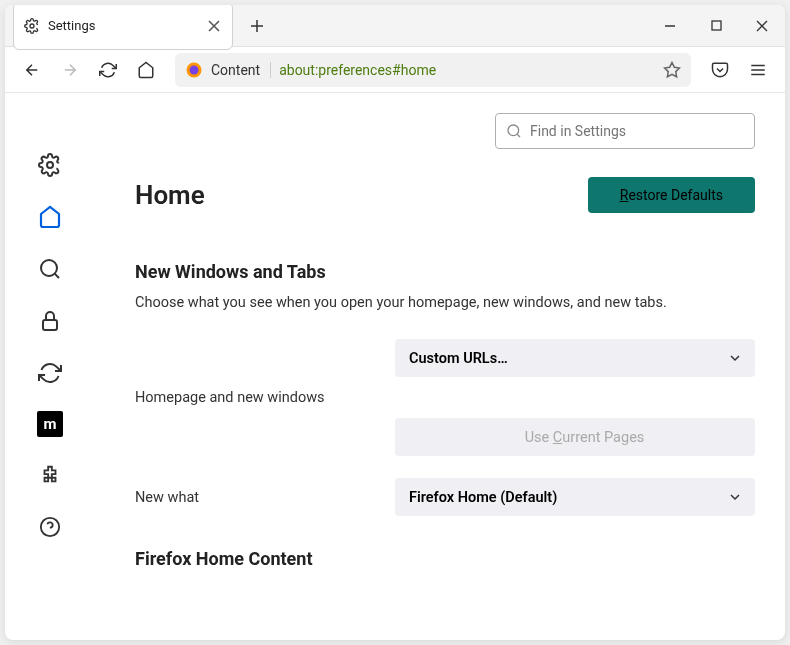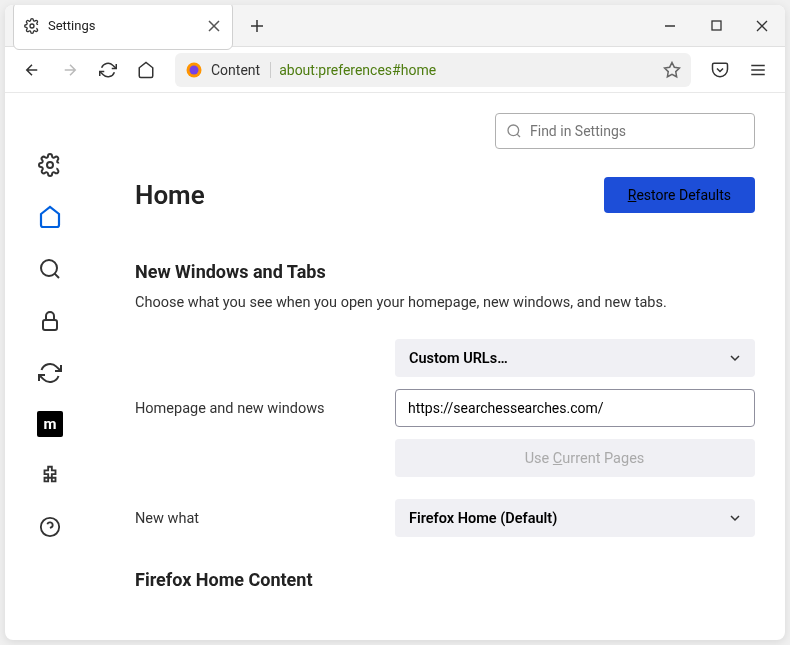--- a/index.html
+++ b/index.html
@@ -34,21 +34,21 @@
     .sidebar-icon.active { color: #0060df; }
     .sidebar-icon.m-badge { background: #000; color: #fff; width: 26px; height: 26px; font-weight: bold; font-size: 15px; border-radius: 2px; }
     
     .main { flex: 1; padding: 20px 30px 0 40px; overflow: hidden; }
     .search-row { display: flex; justify-content: flex-end; margin-bottom: 28px; }
     .search-box { width: 260px; height: 36px; border: 1px solid #b0b0b0; border-radius: 4px; display: flex; align-items: center; padding: 0 10px; gap: 8px; }
     .search-box input { border: none; outline: none; font-size: 14px; flex: 1; background: transparent; }
     
     .heading-row { display: flex; align-items: center; justify-content: space-between; margin-bottom: 48px; }
     .page-heading { font-size: 26px; font-weight: 600; color: #222; }
-    .restore-btn { height: 36px; padding: 0 24px; background: #1d4ed8; border: none; border-radius: 4px; font-size: 14px; cursor: pointer; }
+    .restore-btn { height: 36px; padding: 0 32px; background: #0f766e; border: none; border-radius: 4px; font-size: 14px; cursor: pointer; }
     .restore-btn .underline { text-decoration: underline; }
     
     .section-title { font-size: 18px; font-weight: 700; color: #222; margin-bottom: 12px; }
     .section-desc { font-size: 14.5px; color: #333; margin-bottom: 28px; }
     
     .form-row { display: flex; align-items: center; margin-bottom: 12px; }
     .form-label { width: 260px; font-size: 14.5px; color: #333; }
     .form-control { flex: 1; }
     
     .select-box { height: 38px; background: #f0f0f4; border-radius: 4px; display: flex; align-items: center; padding: 5px 14px; cursor: pointer; font-size: 14.5px; font-weight: 600; justify-content: space-between; }
@@ -236,23 +236,20 @@
               <svg width="12" height="12" viewBox="0 0 12 12">
                   <path d="M2 4 L6 8 L10 4" stroke="#333" stroke-width="1.5" fill="none"></path>
                 </svg>
             </span>
           </div>
         </div>
       </div>
 
       <div class="form-row">
         <div class="form-label">Homepage and new windows</div>
-        <div class="form-control">
-          <input class="text-input" type="text" value="https://searchessearches.com/" style="">
-        </div>
       </div>
 
       <div class="btn-row">
         <button class="btn disabled">Use <span class="underline">C</span>urrent Pages</button>
       </div>
 
       <div class="form-row">
         <div class="form-label">New what</div>
         <div class="form-control">
           <div class="select-box">

